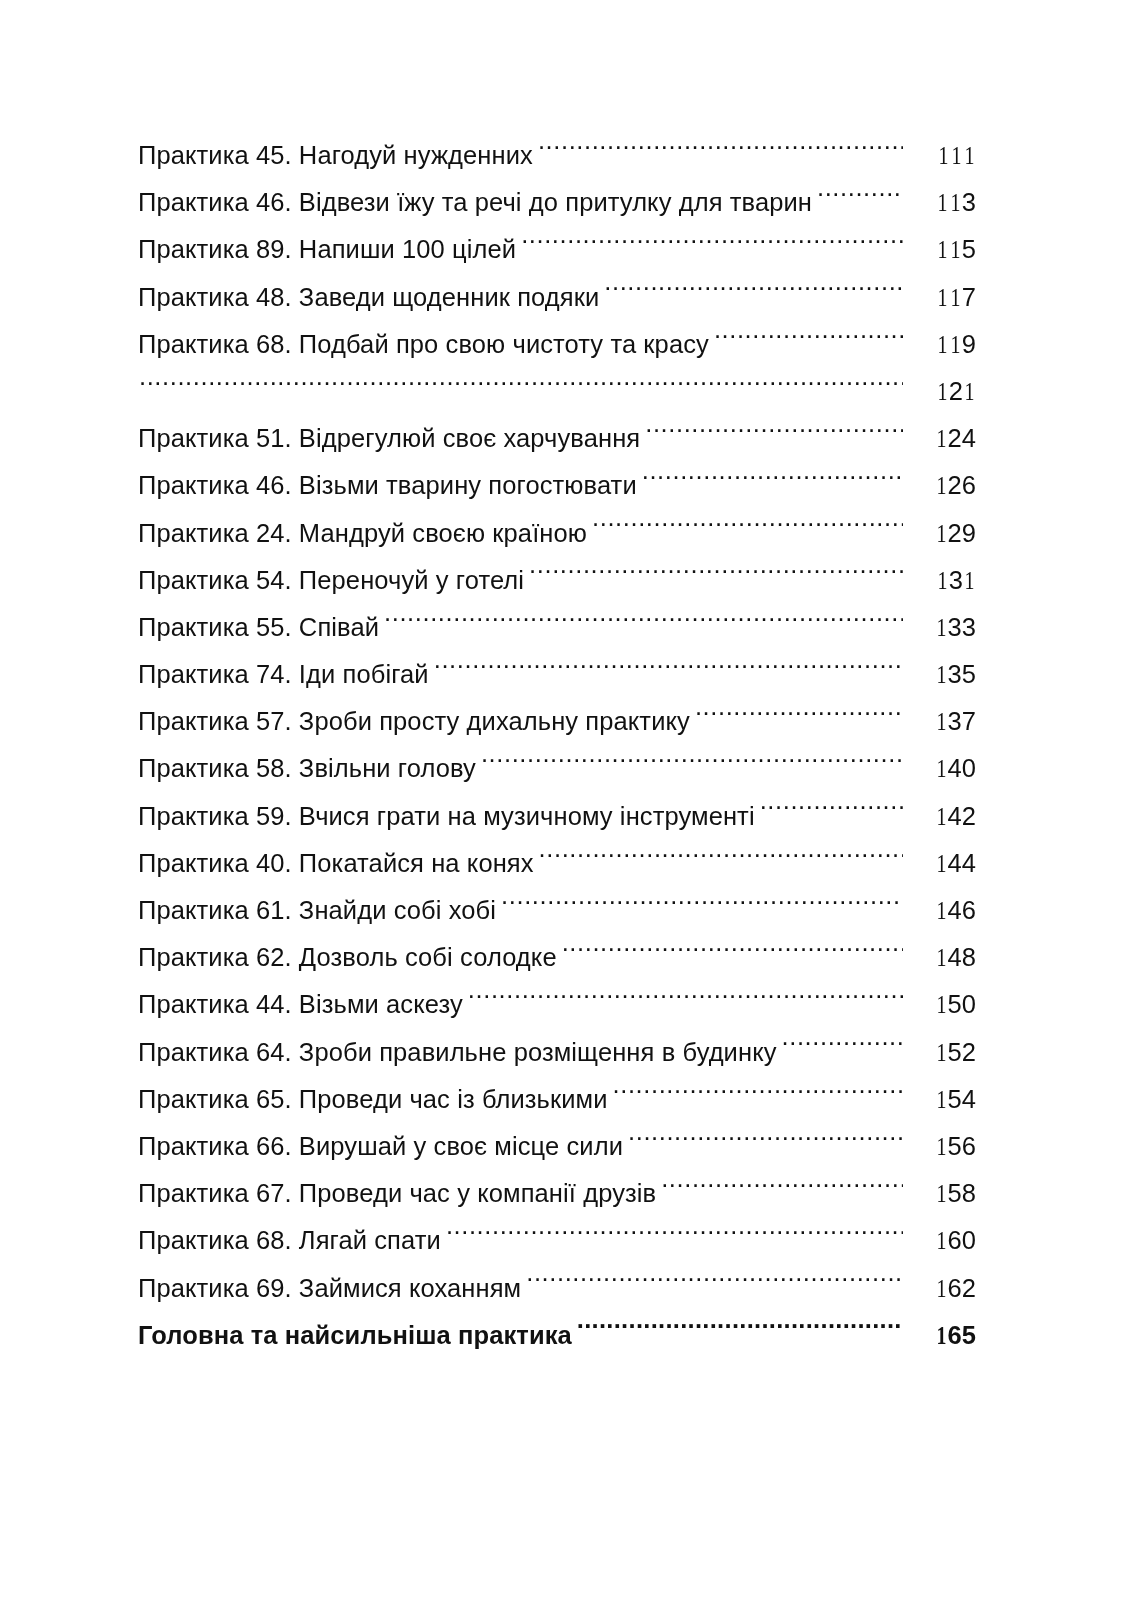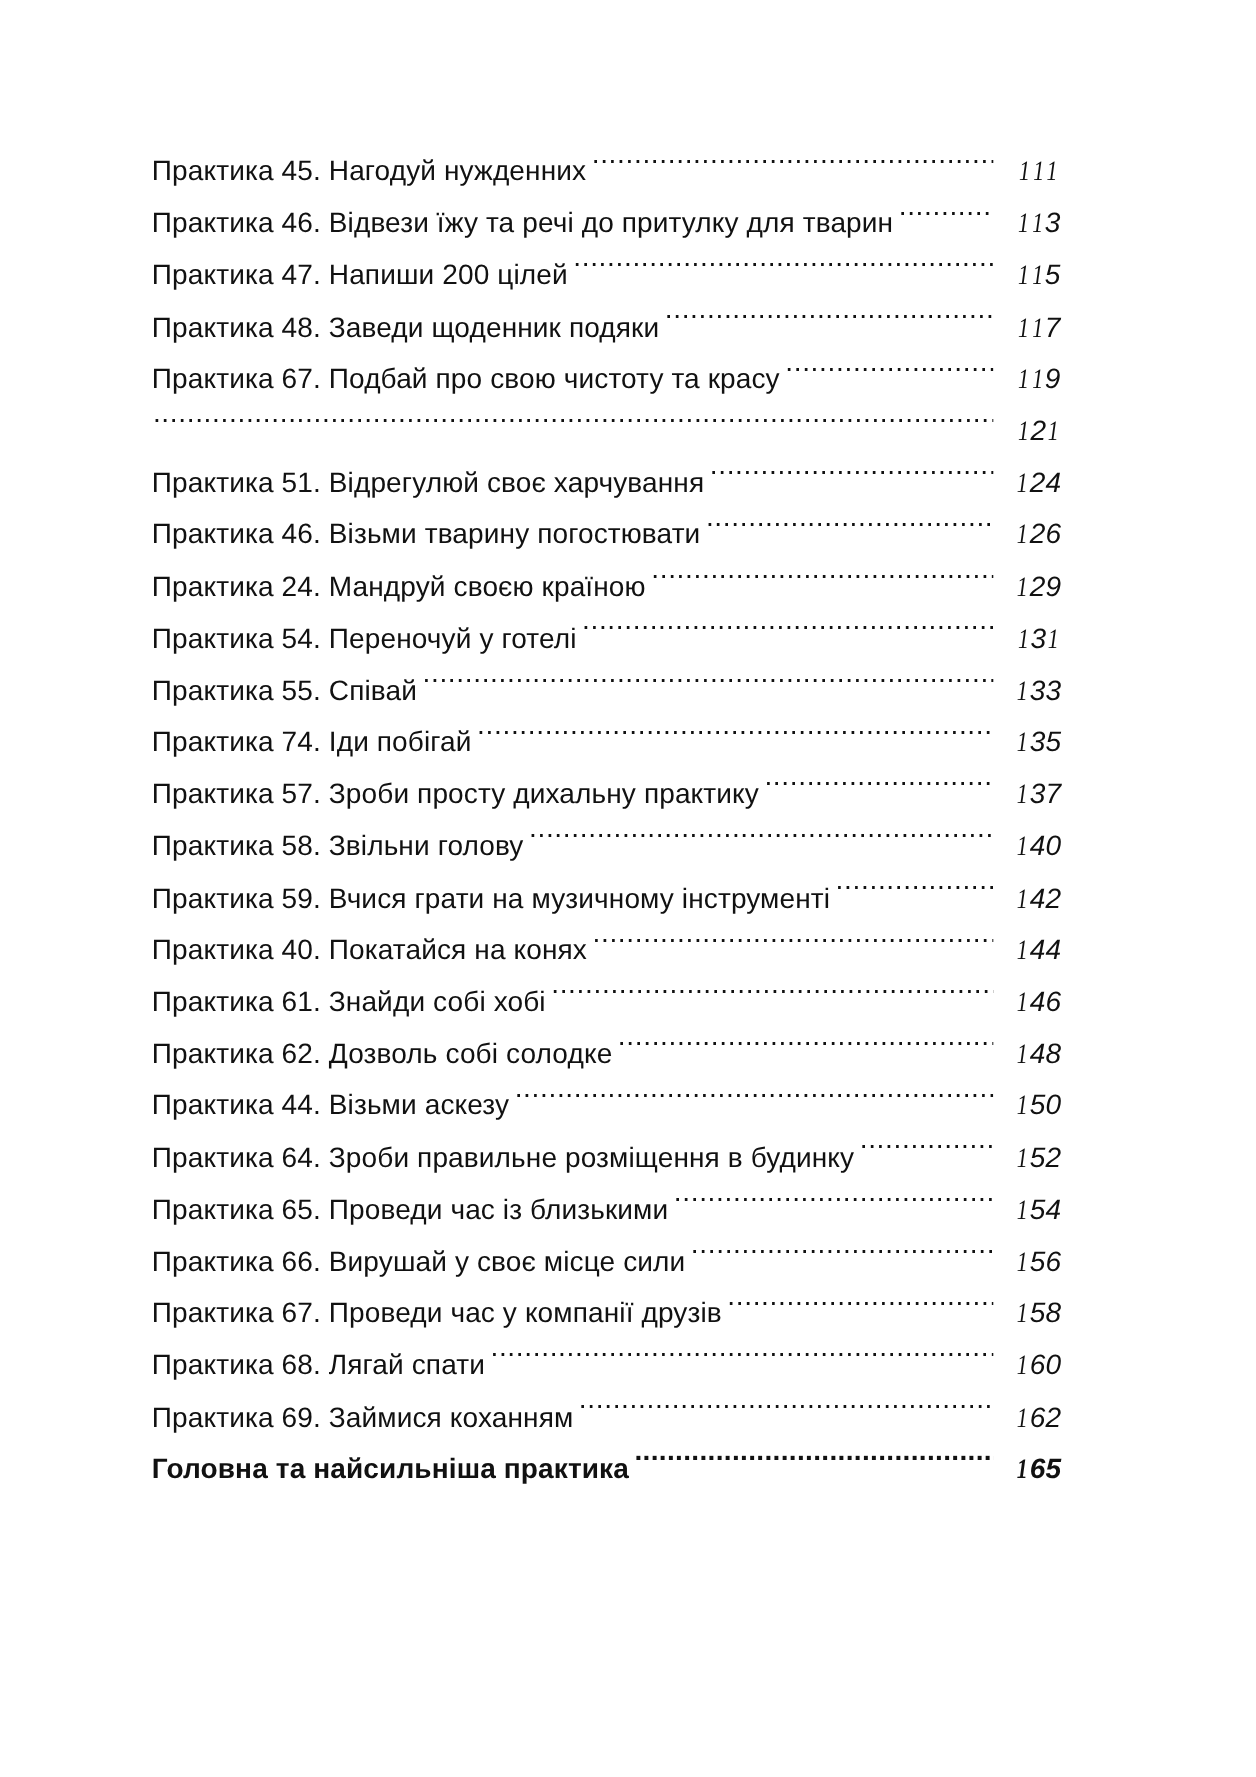--- a/index.html
+++ b/index.html
@@ -67,24 +67,23 @@
     left: 0;
     bottom: 0;
     white-space: nowrap;
     font-size: 25.5px;
     letter-spacing: 0.6px;
     color: #111111;
   }
 
   .toc-row .page-num {
     flex: 0 0 64px;
-    text-align: center;
+    text-align: right;
     padding-left: 8px;
     font-variant-numeric: lining-nums;
-    font-style: italic;
   }
 
   
   .page-num .one {
     display: inline-block;
     font-family: "Liberation Serif", "DejaVu Serif", serif;
     transform: scaleX(0.78);
     transform-origin: center;
   }
 
@@ -107,31 +106,31 @@
         <span class="entry-title">Практика 45. Нагодуй нужденних</span>
         <span class="leader"></span>
         <span class="page-num"><span class="one">1</span><span class="one">1</span><span class="one">1</span></span>
       </div>
       <div class="toc-row">
         <span class="entry-title">Практика 46. Відвези їжу та речі до притулку для тварин</span>
         <span class="leader"></span>
         <span class="page-num"><span class="one">1</span><span class="one">1</span>3</span>
       </div>
       <div class="toc-row">
-        <span class="entry-title">Практика 47. Напиши 200 цілей</span>
+        <span class="entry-title">Практика 89. Напиши 100 цілей</span>
         <span class="leader"></span>
         <span class="page-num"><span class="one">1</span><span class="one">1</span>5</span>
       </div>
       <div class="toc-row">
         <span class="entry-title">Практика 48. Заведи щоденник подяки</span>
         <span class="leader"></span>
         <span class="page-num"><span class="one">1</span><span class="one">1</span>7</span>
       </div>
       <div class="toc-row">
-        <span class="entry-title">Практика 67. Подбай про свою чистоту та красу</span>
+        <span class="entry-title">Практика 68. Подбай про свою чистоту та красу</span>
         <span class="leader"></span>
         <span class="page-num"><span class="one">1</span><span class="one">1</span>9</span>
       </div>
       <div class="toc-row">
         <span class="leader"></span>
         <span class="page-num"><span class="one">1</span>2<span class="one">1</span></span>
       </div>
       <div class="toc-row">
         <span class="entry-title">Практика 51. Відрегулюй своє харчування</span>
         <span class="leader"></span>

